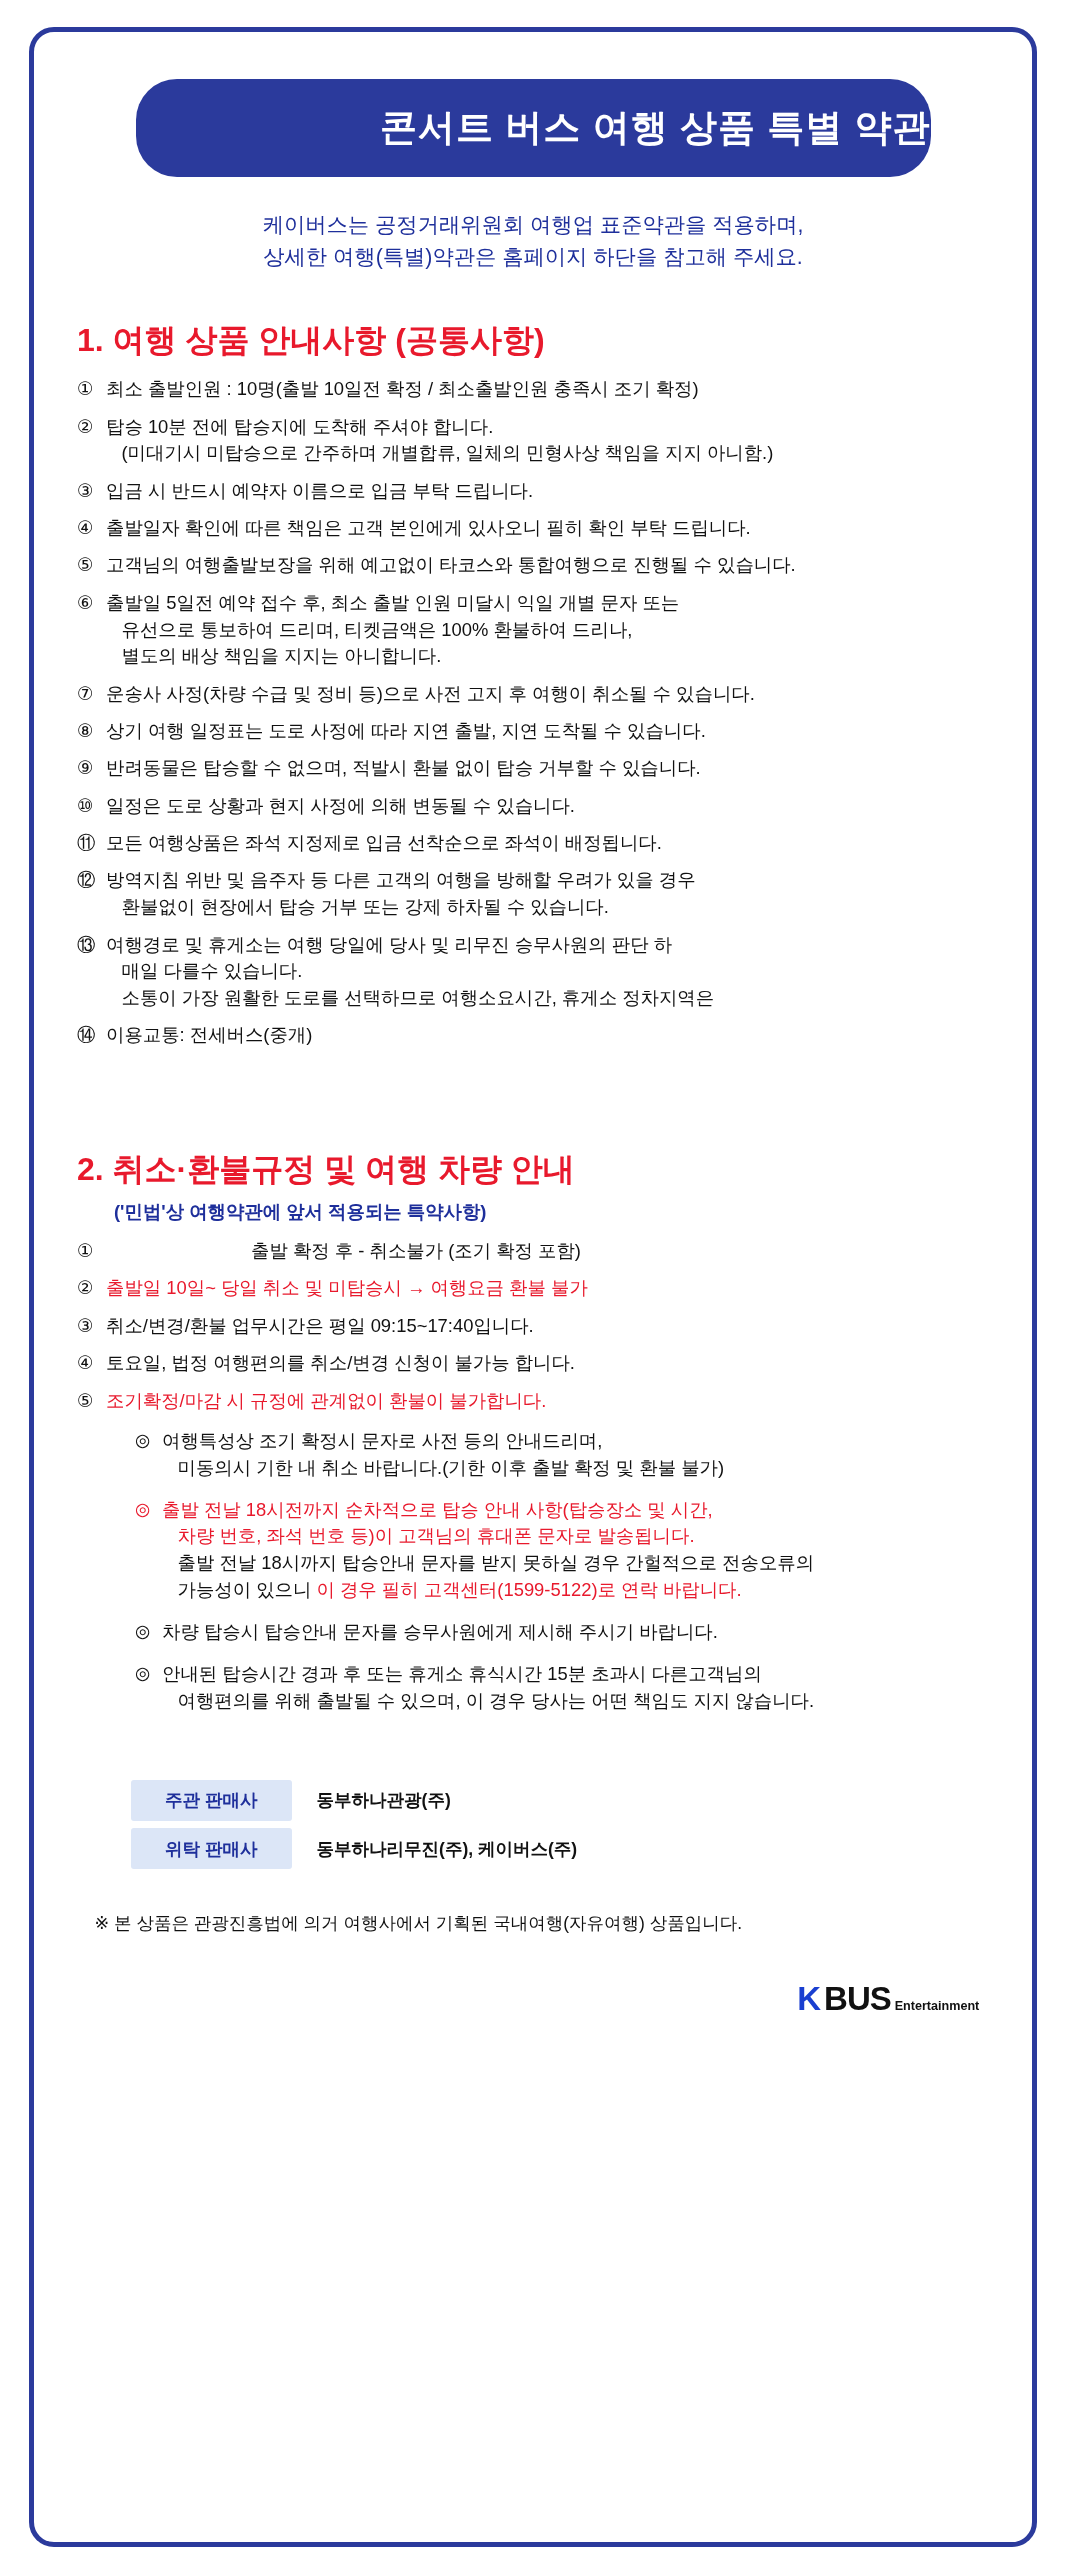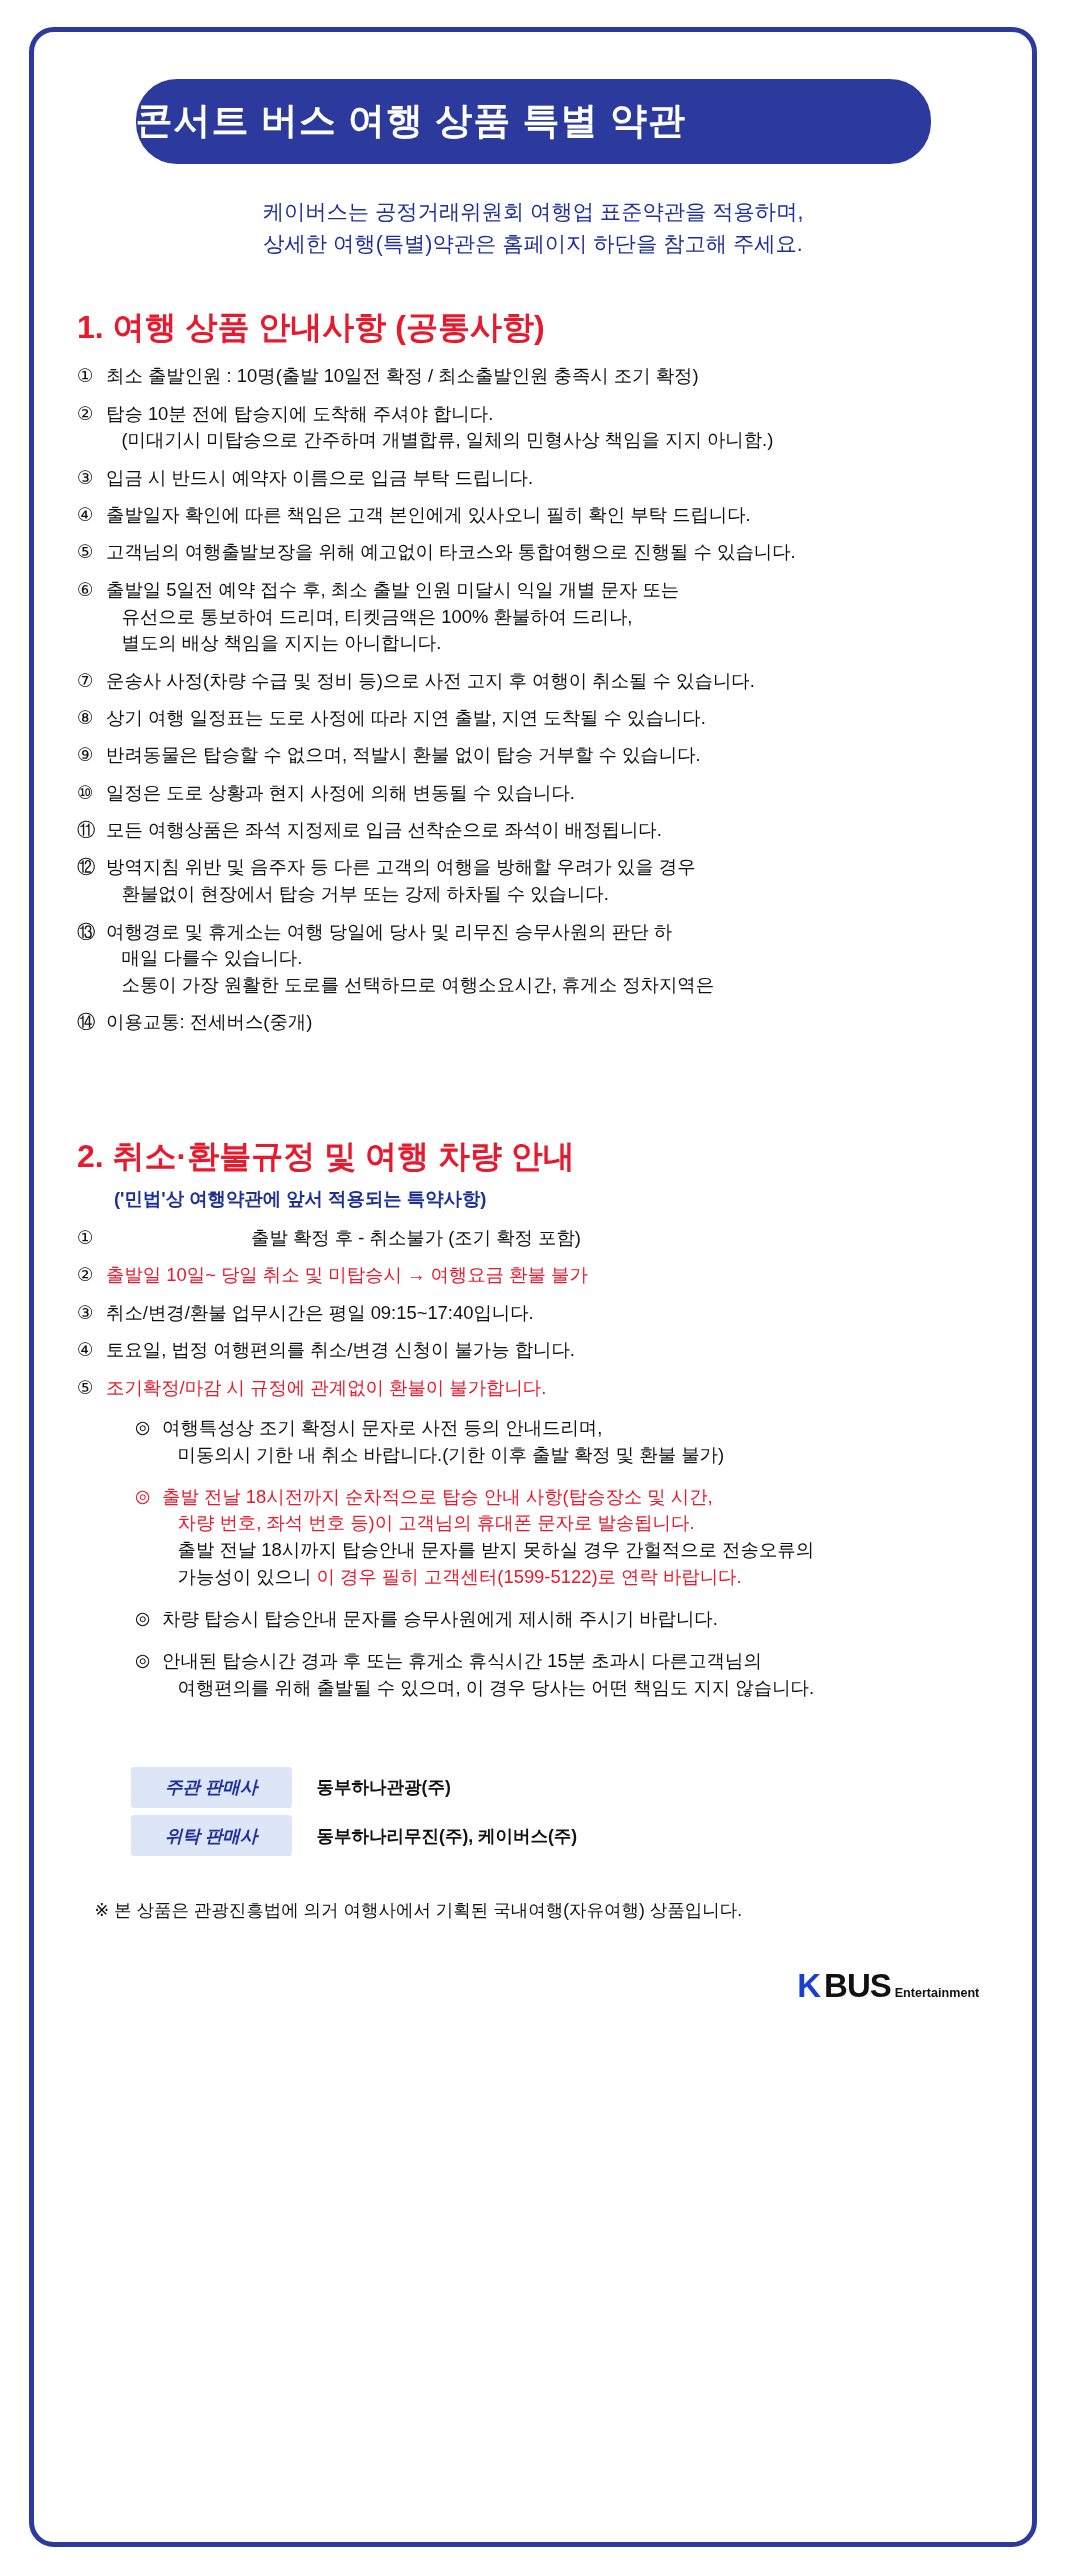--- a/index.html
+++ b/index.html
@@ -28,26 +28,26 @@
     border-radius: 25px;
     box-sizing: border-box;
     background: #ffffff;
     padding: 39px 43px 29px 43px;
     overflow: hidden;
   }
   
   .title-pill {
     margin: 7.8px auto 0 auto;
     width: 795px;
-    height: 85px;
+    height: 98px;
     background: #2b3a9c;
     border-radius: 41px;
     display: flex;
     align-items: center;
-    justify-content: flex-start;
+    justify-content: flex-end;
   }
   .title-pill .title-text {
     color: #ffffff;
     font-size: 37px;
     font-weight: bold;
     letter-spacing: 1px;
   }
   .subtitle {
     margin-top: 33px;
     text-align: center;
@@ -138,21 +138,20 @@
     vertical-align: middle;
   }
   .sellers td.key {
     width: 145px;
     background: #dce6f7;
     color: #1e2f9b;
     font-weight: bold;
     text-align: center;
     padding: 8.7px 7.8px;
     border-radius: 2.9px;
-    font-style: italic;
   }
   .sellers td.val {
     padding-left: 25px;
     font-weight: bold;
     color: #111111;
   }
 
   .note {
     margin: 35px 0 0 17.5px;
     font-size: 17.5px;

